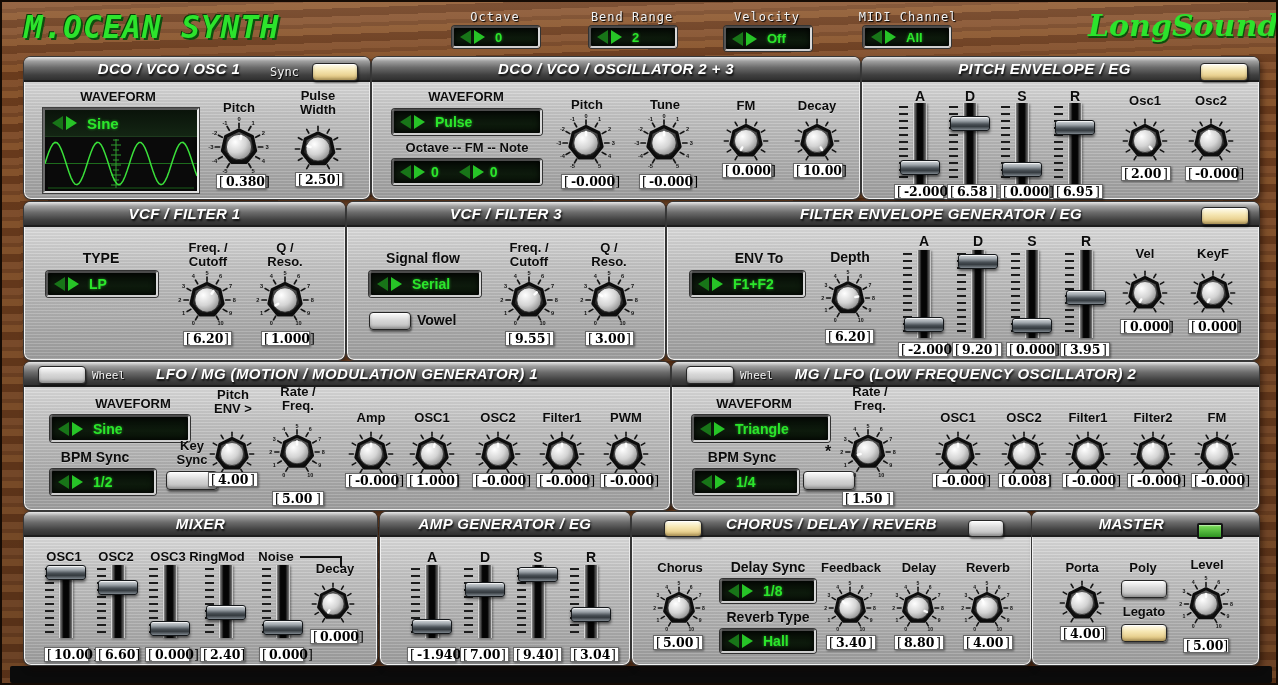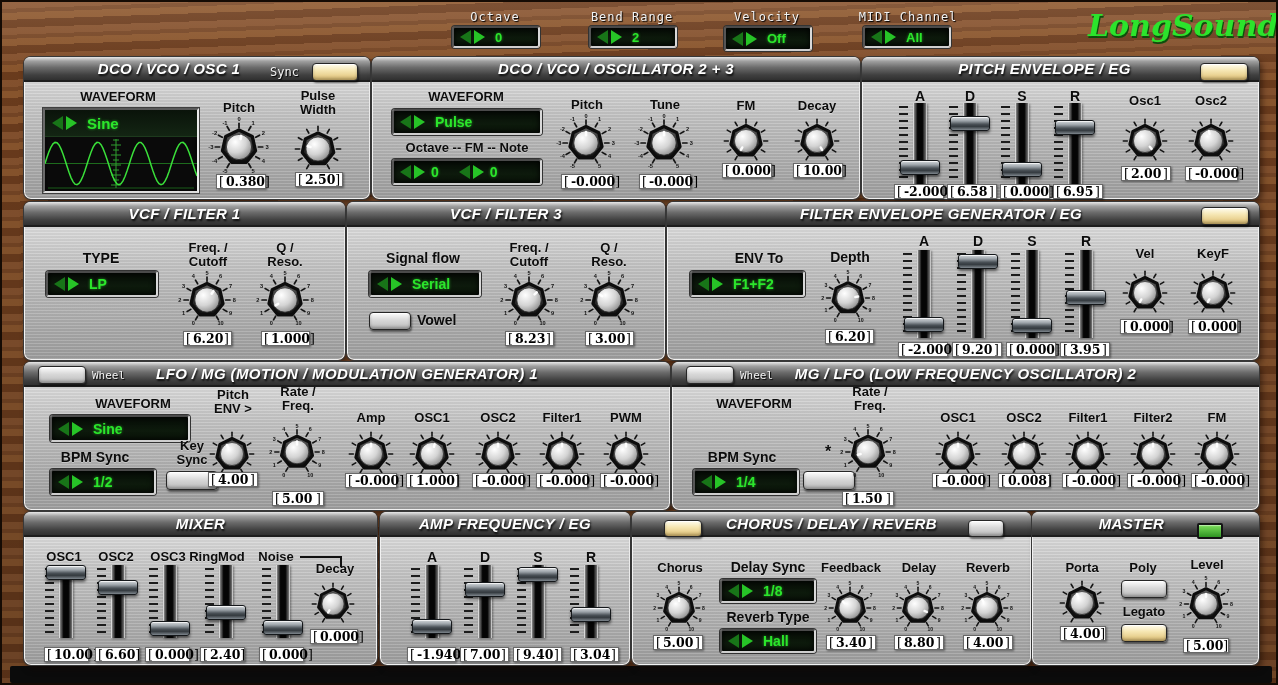--- a/index.html
+++ b/index.html
@@ -82,20 +82,21 @@
         <stop offset=".45" stop-color="#d4d4d4"></stop>
         <stop offset=".8" stop-color="#8f8f8f"></stop>
         <stop offset="1" stop-color="#767676"></stop>
   </radialGradient>
 </defs>
   </svg>
 
 <div id="rack">
   <div id="bottomstrip"></div>
 
+  <div id="logo">M.OCEAN SYNTH</div>
   <div id="brand">LongSound</div>
 
   <div class="toplbl" style="left:493px;top:8px">Octave</div>
   <div class="lcd" style="left:450px;top:24px;width:88px;height:22px">
     <span class="aL"></span>
       <span class="aR"></span>
     <span class="lcdtxt" style="font-size:13px">0</span>
   </div>
   <div class="toplbl" style="left:630px;top:8px">Bend Range</div>
   <div class="lcd" style="left:587px;top:24px;width:88px;height:22px">
@@ -137,21 +138,21 @@
   <div class="panel" style="left:22px;top:360px;width:646px;height:148px">
     <div class="phead">LFO / MG (MOTION / MODULATION GENERATOR) 1</div>
     </div>
   <div class="panel" style="left:670px;top:360px;width:587px;height:148px">
     <div class="phead">MG / LFO (LOW FREQUENCY OSCILLATOR) 2</div>
     </div>
   <div class="panel" style="left:22px;top:510px;width:353px;height:153px">
     <div class="phead">MIXER</div>
     </div>
   <div class="panel" style="left:378px;top:510px;width:250px;height:153px">
-    <div class="phead">AMP FREQUENCY / EG</div>
+    <div class="phead">AMP GENERATOR / EG</div>
     </div>
   <div class="panel" style="left:630px;top:510px;width:399px;height:153px">
     <div class="phead">CHORUS  /  DELAY  /  REVERB</div>
     </div>
   <div class="panel" style="left:1030px;top:510px;width:227px;height:153px">
     <div class="phead" style="padding-right:28px">MASTER</div>
     </div>
 
   <div class="whlbl" style="left:268px;top:63px;font-size:12px">Sync</div>
   <div class="btn lit" style="left:310px;top:61px;width:44px;height:16px"></div>
@@ -584,21 +585,21 @@
         <text x="50.2" y="33.0" text-anchor="middle" font-size="12" font-weight="bold" fill="#111" font-family="Liberation Sans,sans-serif">9</text>
         <text x="29.0" y="54.2" text-anchor="middle" font-size="12" font-weight="bold" fill="#111" font-family="Liberation Sans,sans-serif">10</text>
     <polygon points="0.0,-35.0 27.4,-21.8 34.1,7.8 15.2,31.5 -15.2,31.5 -34.1,7.8 -27.4,-21.8 " fill="url(#kbody)" stroke="#0d0d0d" stroke-width="7" stroke-linejoin="round"></polygon>
     <circle r="26" fill="url(#kmetal)" stroke="#2a2a2a" stroke-width="1.5"></circle>
     <g transform="rotate(45)">
           <rect x="-2.8" y="-26" width="5.6" height="12" rx="2.8" fill="#fff" opacity="0.95"></rect>
         </g>
   </svg>
     </div>
   <div class="vbox" style="left:503px;top:329px;width:49px">
-      <span>8.23</span>
+      <span>9.55</span>
     </div>
   <div class="lbl cx" style="left:607px;top:239px">Q /
 Reso.</div>
   <div class="kn" style="left:607px;top:298px">
       <svg width="60" height="60" viewBox="-64 -64 128 128">
         <line x1="-20.0" y1="34.6" x2="-24.5" y2="42.4" stroke="#141414" stroke-width="3.6" stroke-linecap="round"></line>
         <line x1="-34.6" y1="20.0" x2="-42.4" y2="24.5" stroke="#141414" stroke-width="3.6" stroke-linecap="round"></line>
         <line x1="-40.0" y1="-0.0" x2="-49.0" y2="-0.0" stroke="#141414" stroke-width="3.6" stroke-linecap="round"></line>
         <line x1="-34.6" y1="-20.0" x2="-42.4" y2="-24.5" stroke="#141414" stroke-width="3.6" stroke-linecap="round"></line>
         <line x1="-20.0" y1="-34.6" x2="-24.5" y2="-42.4" stroke="#141414" stroke-width="3.6" stroke-linecap="round"></line>
@@ -947,20 +948,25 @@
     <g transform="rotate(0)">
           <rect x="-2.8" y="-26" width="5.6" height="12" rx="2.8" fill="#fff" opacity="0.95"></rect>
         </g>
   </svg>
     </div>
   <div class="vbox" style="left:598px;top:471px;width:52px">
       <span>-0.000</span>
     </div>
 
   <div class="lbl cx" style="left:752px;top:395px">WAVEFORM</div>
+  <div class="lcd" style="left:690px;top:413px;width:138px;height:27px">
+    <span class="aL"></span>
+      <span class="aR"></span>
+    <span class="lcdtxt">Triangle</span>
+  </div>
   <div class="lbl cx" style="left:740px;top:448px;font-size:14px">BPM Sync</div>
   <div class="lcd" style="left:691px;top:467px;width:106px;height:26px">
     <span class="aL"></span>
       <span class="aR"></span>
     <span class="lcdtxt">1/4</span>
   </div>
   <div class="lbl cx" style="left:826px;top:443px;font-size:16px">*</div>
   <div class="btn" style="left:801px;top:469px;width:50px;height:17px"></div>
   <div class="lbl cx" style="left:868px;top:383px">Rate /
 Freq.</div>

